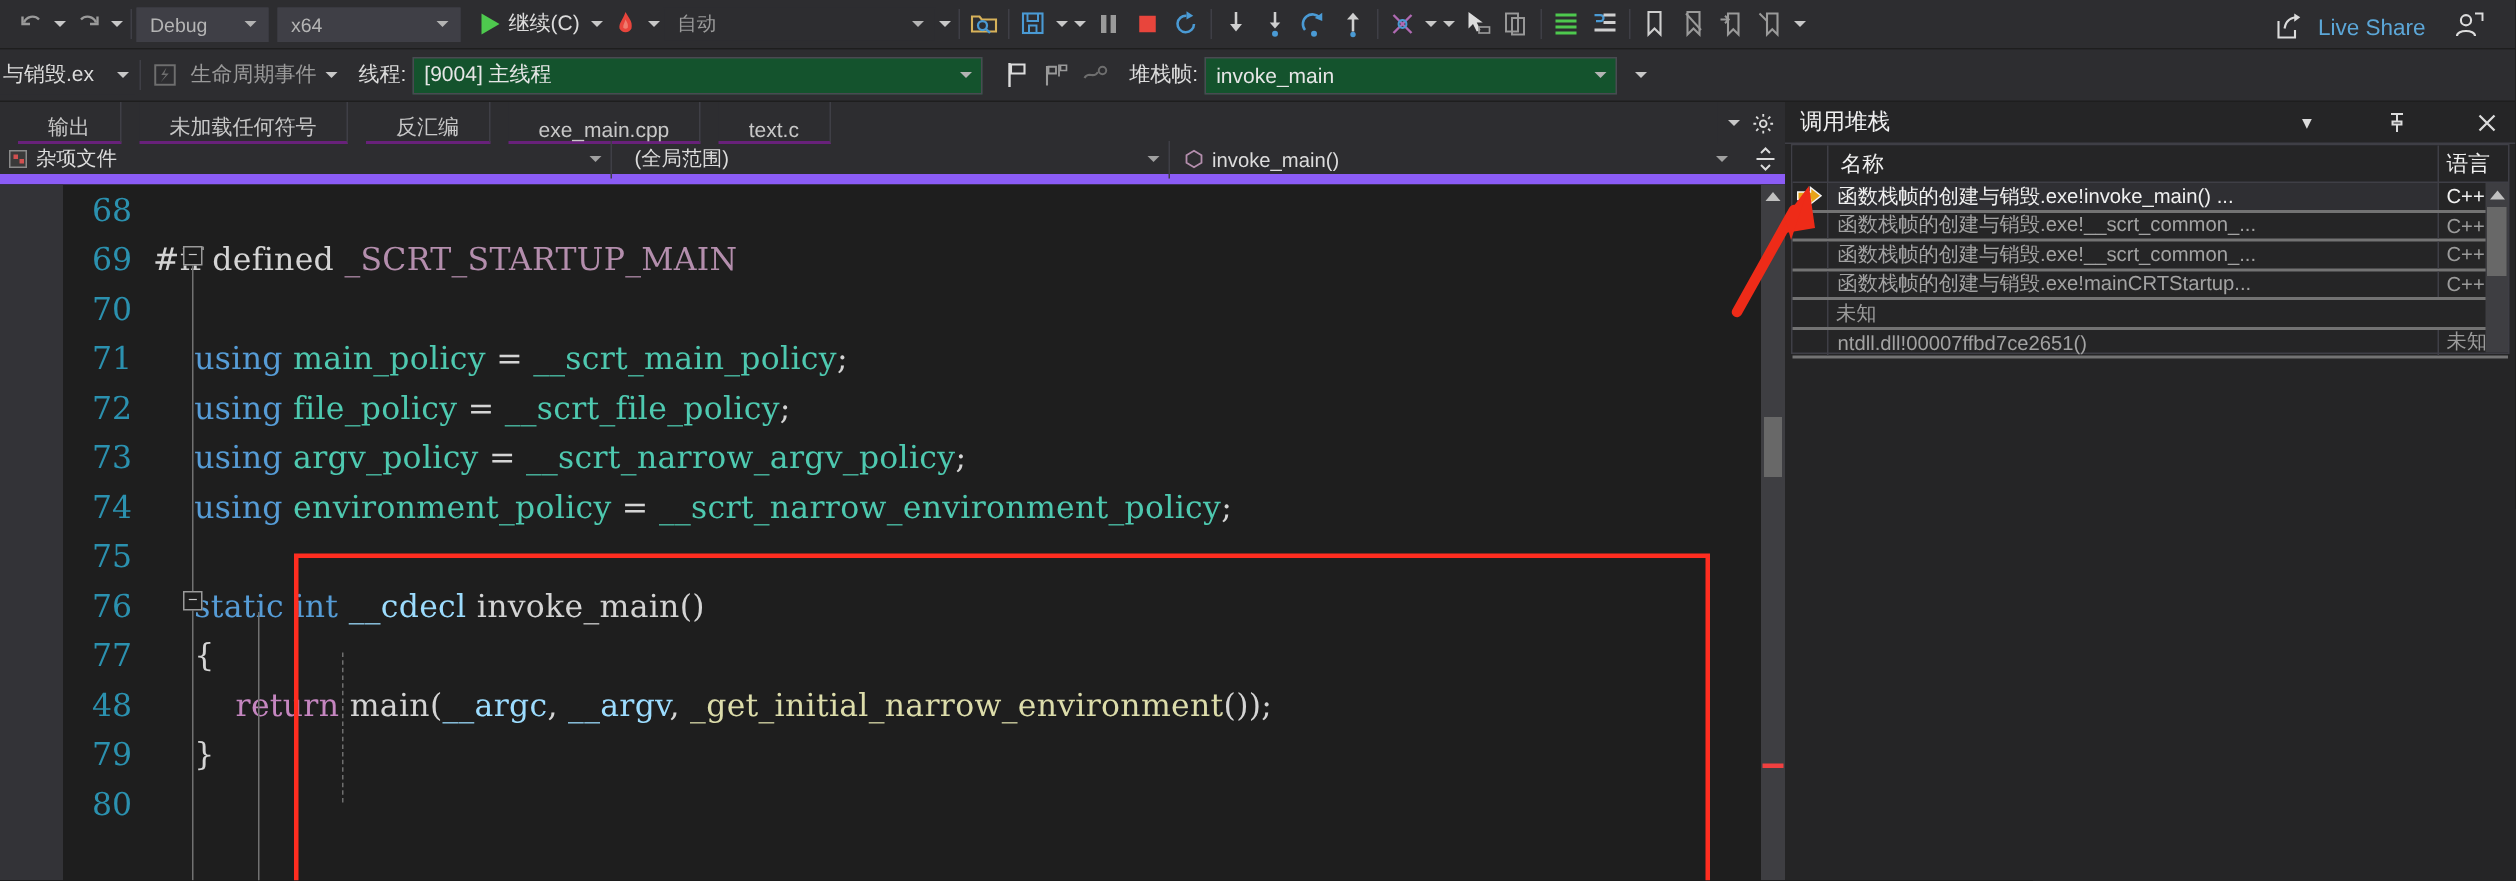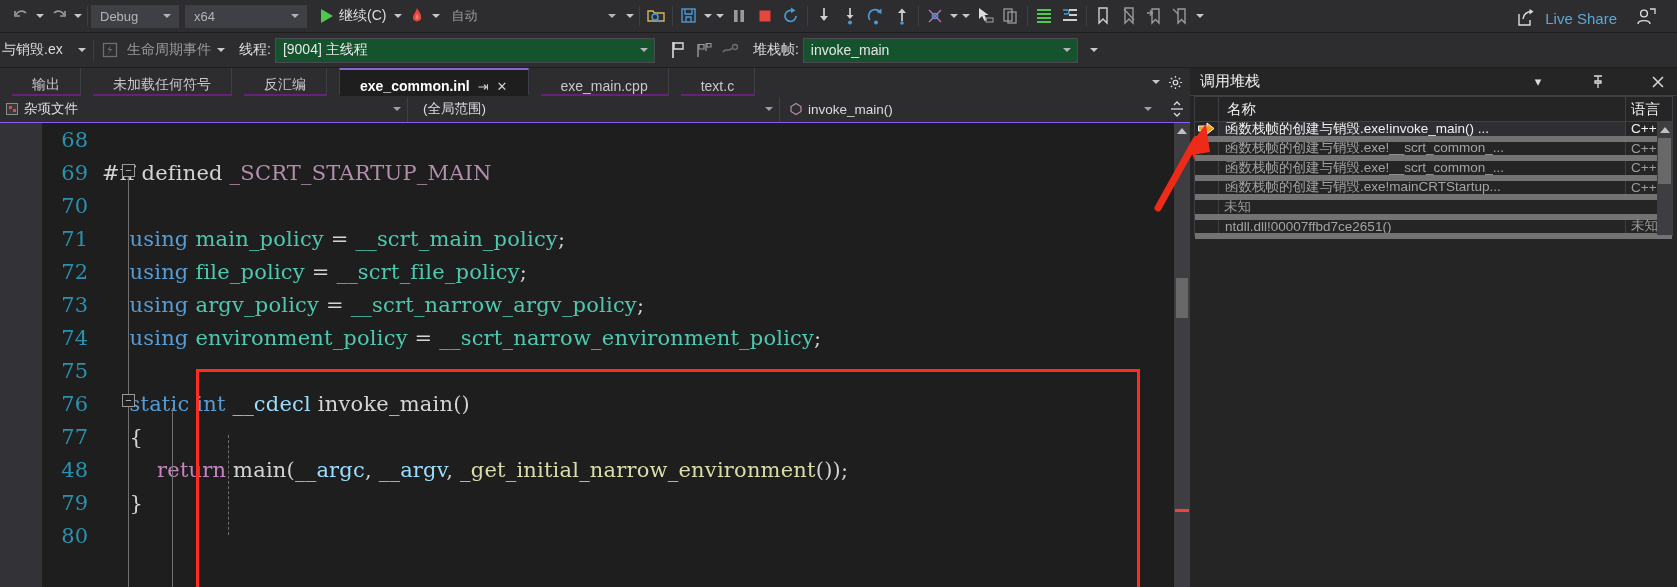--- a/index.html
+++ b/index.html
@@ -101,21 +101,21 @@
   .tabstrip-right {
     position: absolute; left: 1145px; top: 68px; width: 45px; height: 28px;
     background: #2d2d30; display: flex; align-items: center; justify-content: flex-end;
     gap: 6px; padding-right: 7px;
   }
 
   
   .navbar {
     position: absolute; left: 0; top: 96px; width: 1190px; height: 27px;
     background: #2d2d30; display: flex; align-items: center;
-    border-bottom: 1px solid #8b5cf6;
+    border-bottom: 7px solid #8b5cf6;
   }
   .navcombo {
     height: 25px; display: flex; align-items: center; font-size: 13.5px;
     color: #dcdcdc; padding: 0 2px 0 5px; border-right: 1px solid #3f3f46;
   }
   .navcombo .lbl { flex: 1; white-space: nowrap; overflow: hidden; }
   .navcombo .cv { width: 16px; display: flex; align-items: center; justify-content: center; }
   .navcombo .cv::after {
     content: ""; border-left: 4px solid transparent; border-right: 4px solid transparent;
     border-top: 4px solid #a0a0a0;
@@ -212,21 +212,21 @@
   .cs-colrow .c-name {
     flex: 1; color: #f0f0f0; font-size: 14.5px; padding-left: 8px;
     border-right: 1px solid #3f3f46; height: 25px; display: flex; align-items: center;
   }
   .cs-colrow .c-lang {
     width: 46px; color: #f0f0f0; font-size: 14.5px; padding-left: 5px;
     height: 25px; display: flex; align-items: center;
   }
   .cs-row {
     display: flex; height: 19.5px; align-items: stretch;
-    border-bottom: 6px solid #737373;
+    border-bottom: 2px solid #737373;
   }
   .cs-row .r-ind {
     width: 24px; border-right: 1px solid #3f3f46; display: flex;
     align-items: center; justify-content: center; flex: none;
   }
   .cs-row .r-name {
     flex: 1; font-size: 13.5px; padding-left: 6px; color: #a3a3a3;
     border-right: 1px solid #3f3f46; display: flex; align-items: center;
     white-space: nowrap; overflow: hidden;
   }
@@ -511,25 +511,20 @@
 
   <div class="tabstrip">
     <div class="tab inactive">
       <span>输出</span>
     </div>
     <div class="tab inactive">
       <span>未加载任何符号</span>
     </div>
     <div class="tab inactive">
       <span>反汇编</span>
-    </div>
-    <div class="tab active">
-      <span>exe_common.inl</span>
-      <span class="pin">⇥</span>
-      <span class="x">✕</span>
     </div>
     <div class="tab inactive">
       <span>exe_main.cpp</span>
     </div>
     <div class="tab inactive">
       <span>text.c</span>
     </div>
   </div>
   <div class="tabstrip-right">
     <span class="caret"></span>

